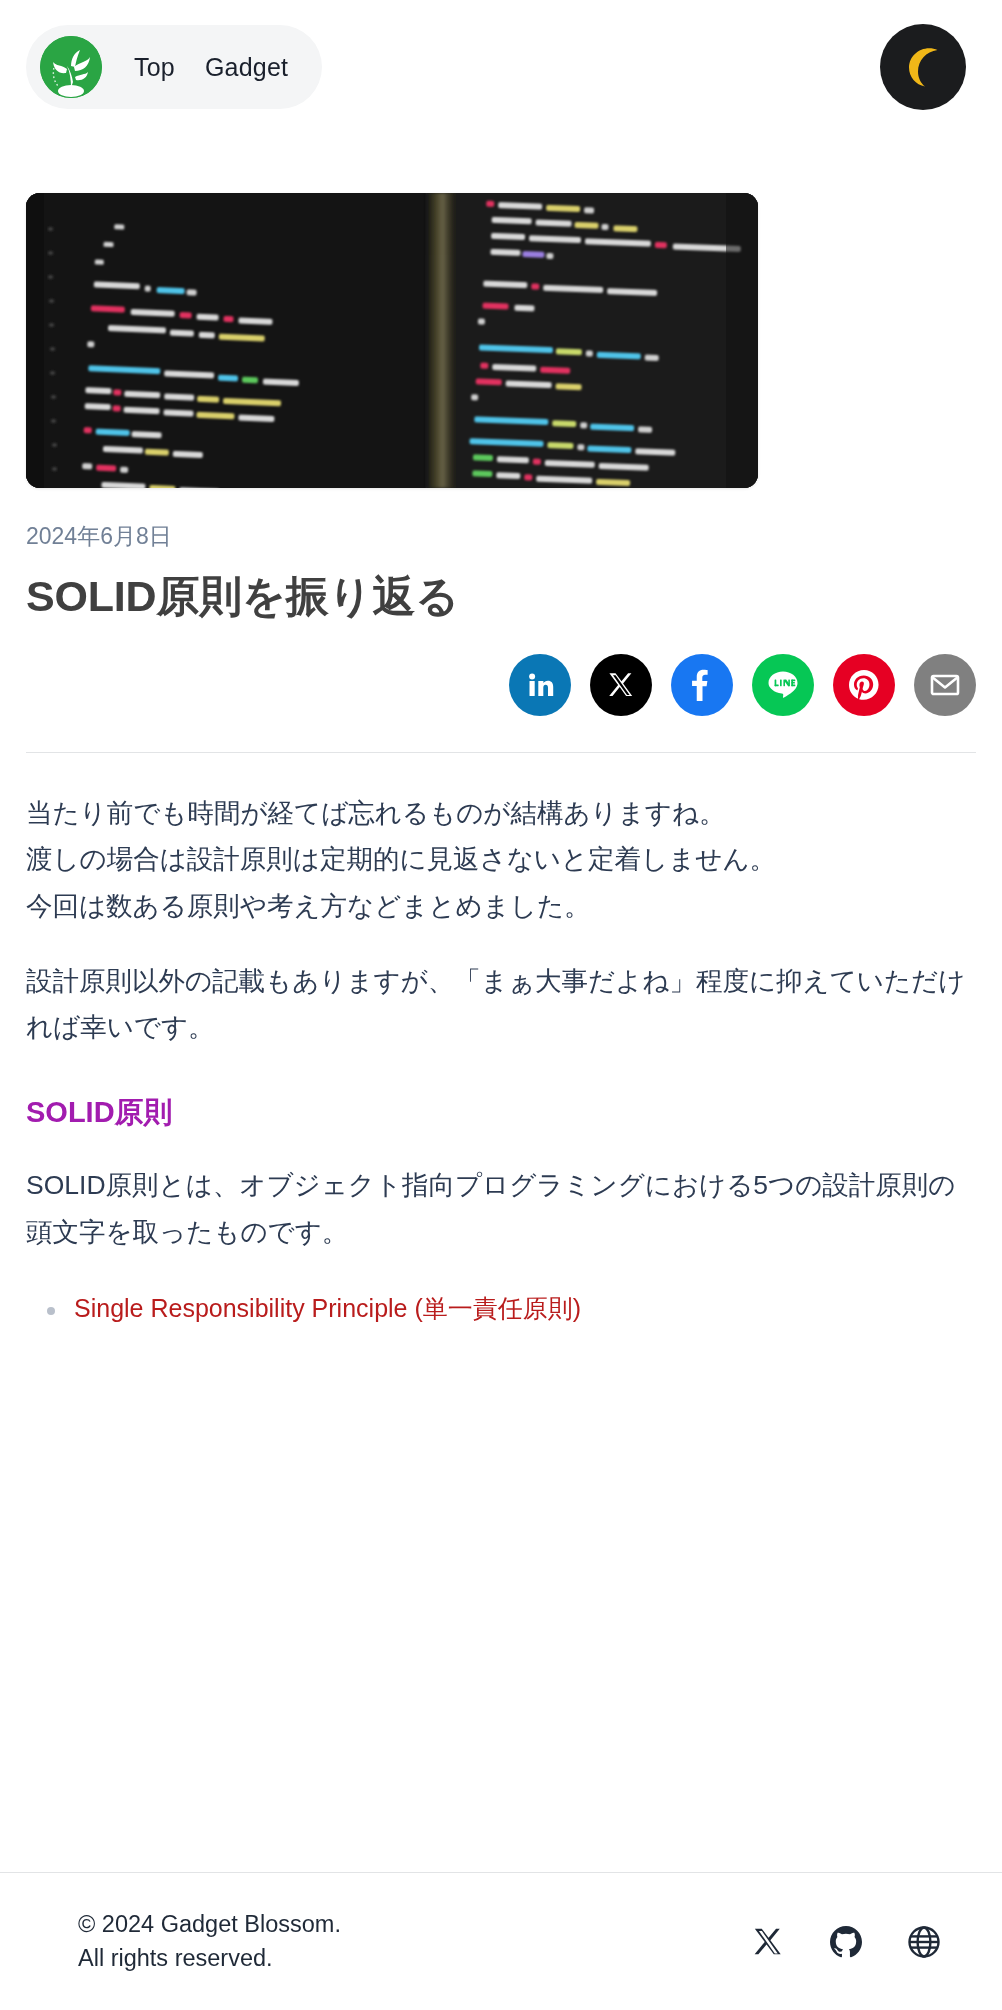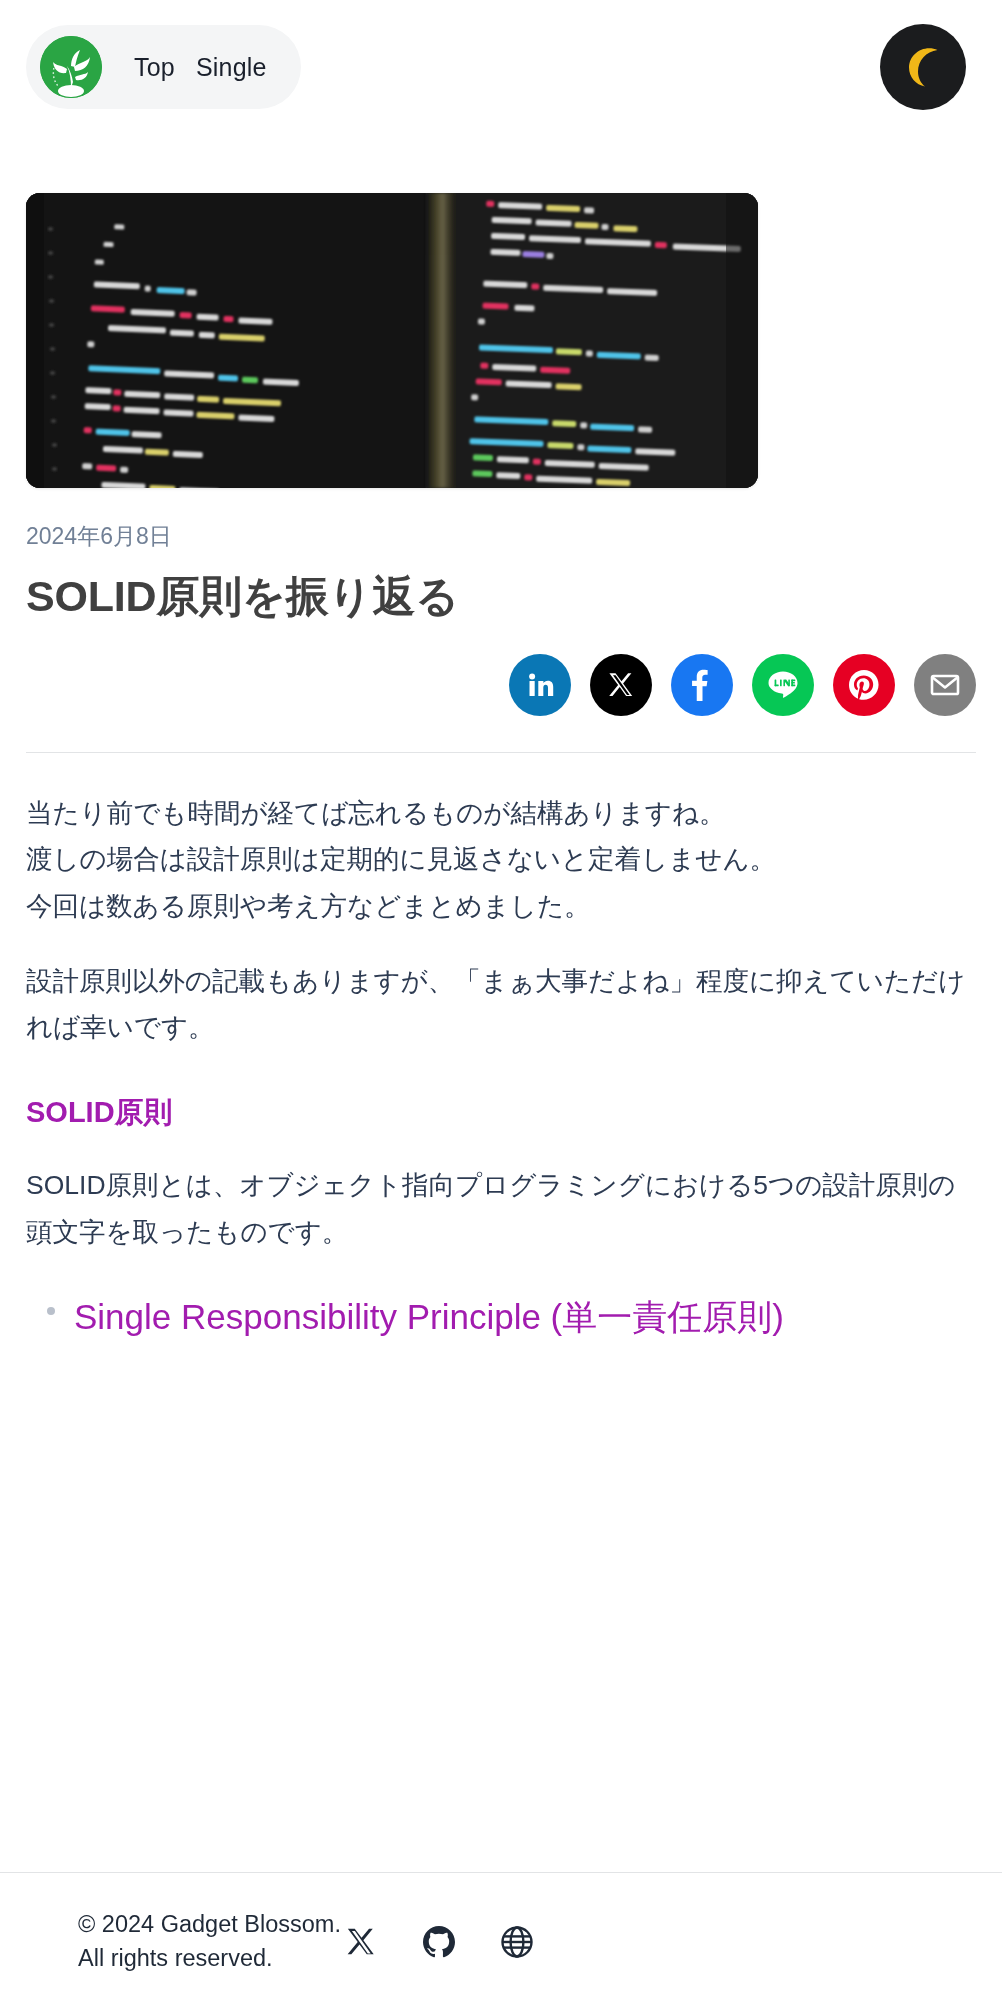--- a/index.html
+++ b/index.html
@@ -49,21 +49,21 @@
     flex: 0 0 62px;
     position: relative;
     overflow: hidden;
     display: block;
   }
   .brand-logo svg { display:block; width:62px; height:62px; }
 
   .nav-links {
     display: flex;
     align-items: center;
-    gap: 21px;
+    gap: 30px;
     margin-left: 8px;
   }
   .nav-link {
     font-size: 25px;
     color: #1a202c;
     text-decoration: none;
     letter-spacing: .2px;
     white-space: nowrap;
   }
 
@@ -167,23 +167,23 @@
   }
   .p-solid { padding-top: 30px; }
 
   .post-list {
     list-style: none;
     margin: 0;
     padding-top: 32px;
   }
   .post-list li {
     position: relative;
-    font-size: 35px;
+    font-size: 25px;
     line-height: 1.7;
-    color: #a21caf;
+    color: #b91c1c;
     padding-left: 48px;
   }
   .post-list li::before {
     content: "";
     position: absolute;
     left: 21px;
     top: 20px;
     width: 8px; height: 8px;
     border-radius: 50%;
     background: #b9c0cb;
@@ -192,21 +192,21 @@
   
   .site-footer {
     position: absolute;
     left: 0; bottom: 0;
     width: 1002px;
     height: 138px;
     background: #ffffff;
     border-top: 1px solid #e2e4e6;
     display: flex;
     align-items: center;
-    justify-content: flex-start;
+    justify-content: space-between;
     padding: 0 38px 0 78px;
   }
   .footer-copy {
     font-size: 23.5px;
     line-height: 1.42;
     color: #1f2937;
   }
   .footer-social {
     display: flex;
     align-items: center;
@@ -241,21 +241,21 @@
             <path d="M31 30 C31 23 34 17 40 14 C37 21 36 26 35 31 Z"></path>
             <ellipse cx="31" cy="55" rx="13" ry="6"></ellipse>
           </g>
           <g stroke="#ffffff" stroke-width="1.4" stroke-dasharray="1.6 2.6" fill="none" opacity=".85">
             <path d="M15 28 C12 36 13 45 19 51"></path>
           </g>
         </svg>
       </a>
       <nav class="nav-links">
         <a class="nav-link" href="#">Top</a>
-        <a class="nav-link" href="#">Single</a>
+        <a class="nav-link" href="#">Gadget</a>
       </nav>
     </div>
 
     <button class="theme-toggle" aria-label="toggle dark mode">
       <span>
         <svg width="50" height="50" viewBox="0 0 50 50" xmlns="http://www.w3.org/2000/svg">
           <path d="M35.5 8 C24 9.5 16 18.6 16 29.4 C16 35.6 18.7 41 23 44.4 C13.8 42.9 7 35 7 25.5 C7 14.8 16.1 6.2 27.2 6.2 C30.2 6.2 33 6.85 35.5 8 Z" fill="#f0b718" transform="translate(4,0)"></path>
         </svg>
       </span>
     </button>

